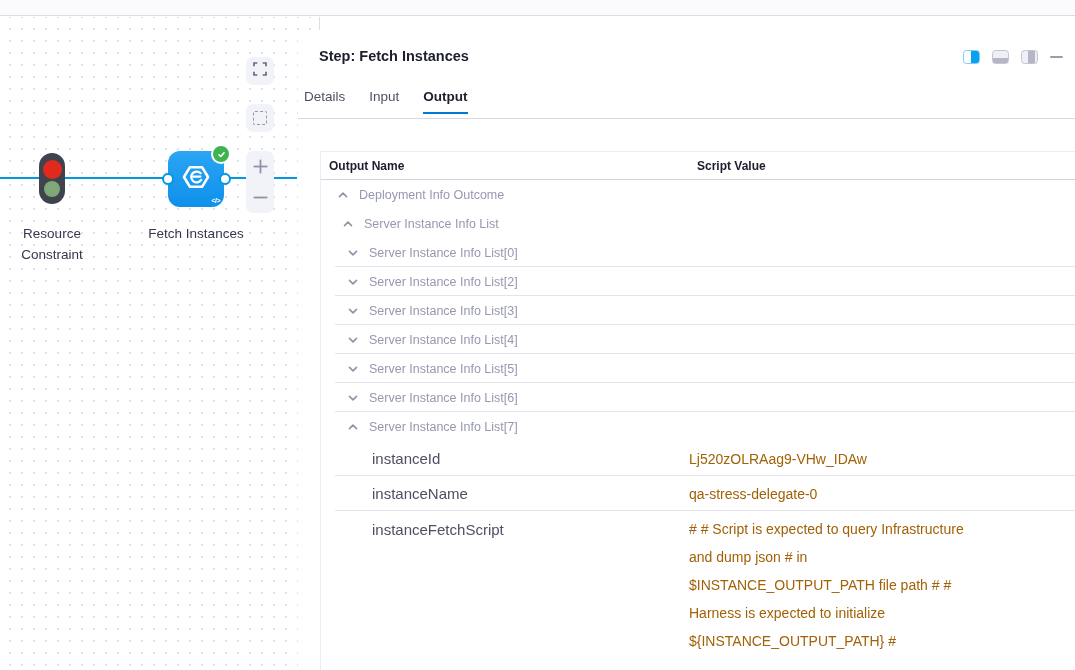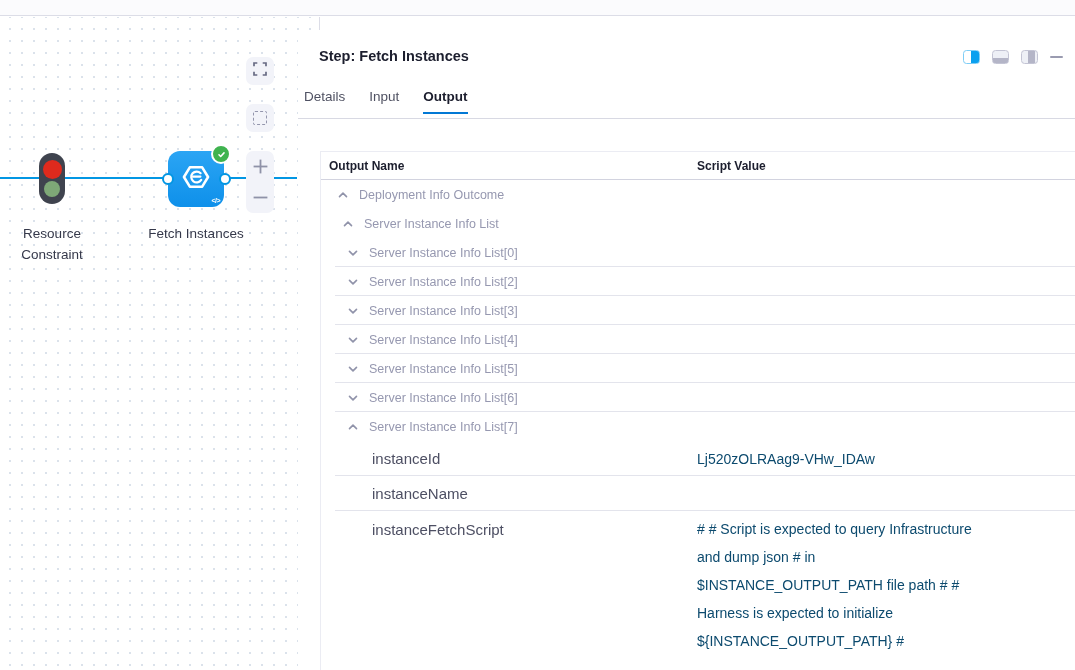--- a/index.html
+++ b/index.html
@@ -67,21 +67,21 @@
   .trow.divider::after{content:'';position:absolute;left:14px;right:16px;bottom:0;height:1px;background:#e3e4ec;}
   .trow.tree{height:29px;}
   .trow.kv{height:35px;}
   .trow.kv.multiline{height:auto;align-items:flex-start;padding-top:10px;}
   .chev{display:flex;align-items:center;cursor:pointer;}
   .lvl0 .chev{margin-left:16px;} .lvl1 .chev{margin-left:21px;} .lvl2 .chev{margin-left:26px;}
   .tlabel{margin-left:10px;font-size:12.5px;color:#9698b0;}
   .key{margin-left:51px;font-size:15px;color:#4d4f63;flex:0 0 auto;}
   .kcol{flex:0 0 368px;display:flex;align-items:center;}
   .trow.kv.multiline .kcol{align-items:flex-end;}
-  .vcol{flex:0 0 285px;margin-left:8px;font-size:14px;color:#0c4a6e;}
+  .vcol{flex:0 0 285px;margin-left:0;font-size:14px;color:#a16207;}
   .trow.kv.multiline .vcol{line-height:28px;margin-top:-6px;}
 </style>
 </head>
 <body>
 
 <div class="topbar"></div>
 
 <div class="canvas">
   <div class="edge"></div>
 
@@ -235,20 +235,21 @@
         <div class="trow kv divider">
           <div class="kcol">
             <span class="key">instanceId</span>
           </div>
           <div class="vcol">Lj520zOLRAag9-VHw_IDAw</div>
         </div>
         <div class="trow kv divider">
           <div class="kcol">
             <span class="key">instanceName</span>
           </div>
+          <div class="vcol">qa-stress-delegate-0</div>
         </div>
         <div class="trow kv multiline">
           <div class="kcol">
             <span class="key">instanceFetchScript</span>
           </div>
           <div class="vcol"># # Script is expected to query Infrastructure and dump json # in $INSTANCE_OUTPUT_PATH file path # # Harness is expected to initialize ${INSTANCE_OUTPUT_PATH} #</div>
         </div>
       </div>
   </div>
 </div>

